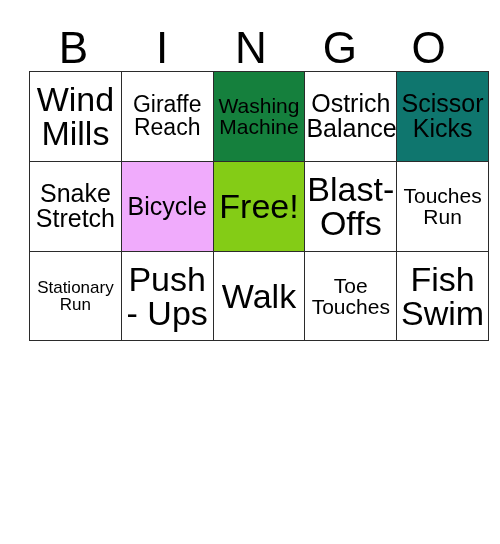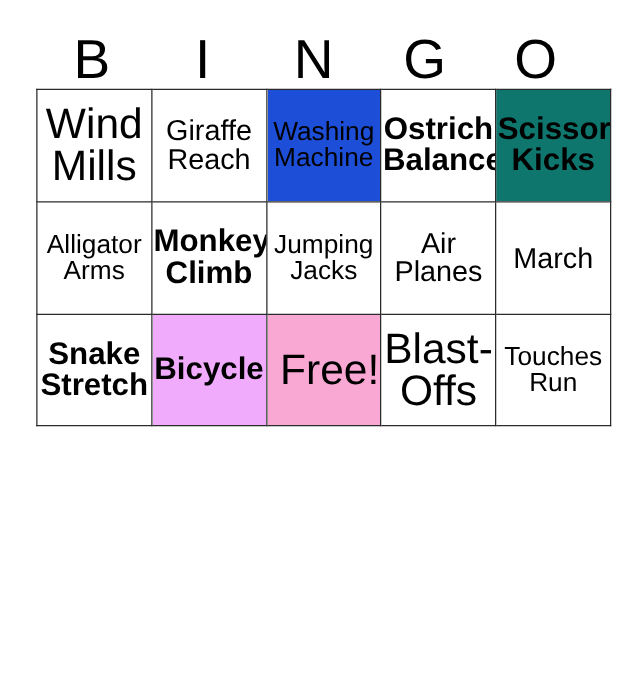--- a/index.html
+++ b/index.html
@@ -61,21 +61,21 @@
     display: block;
     width: 100%;
     line-height: 1.0;
     word-break: normal;
     white-space: pre-line;
   }
 
   
   .fs-xl  { font-size: 34px; }
   .fs-lg  { font-size: 23px; }
-  .fs-md  { font-size: 25px; font-weight: bold; }
+  .fs-md  { font-size: 25px; }
   .fs-sm  { font-size: 21px; }
   .fs-xs  { font-size: 17px; }
 </style>
 </head>
 <body style="background: rgb(255, 255, 255); color: rgb(0, 0, 0);">
 
 <div id="card">
 
   <div class="header-row">
     <div class="header-cell">B</div>
@@ -89,70 +89,70 @@
     <tbody>
       <tr>
         <td style="border-color: rgb(43, 43, 43); background: rgb(255, 255, 255);">
             <span class="cell-text fs-xl">Wind
 Mills</span>
           </td>
         <td style="border-color: rgb(43, 43, 43); background: rgb(255, 255, 255);">
             <span class="cell-text fs-lg">Giraffe
 Reach</span>
           </td>
-        <td style="border-color: rgb(43, 43, 43); background: #1d4ed8; margin-left: 44px;">
+        <td style="border-color: rgb(43, 43, 43); background: #15803d; margin-left: 44px;">
             <span class="cell-text fs-sm">Washing
 Machine</span>
           </td>
         <td style="border-color: rgb(43, 43, 43); background: rgb(255, 255, 255);">
             <span class="cell-text fs-md">Ostrich
 Balance</span>
           </td>
         <td style="border-color: rgb(43, 43, 43); background: #0f766e;">
             <span class="cell-text fs-md">Scissor
 Kicks</span>
           </td>
       </tr>
       <tr>
         <td style="border-color: rgb(43, 43, 43); background: rgb(255, 255, 255);">
-            <span class="cell-text fs-sm">Alligator
-Arms</span>
-          </td>
-        <td style="border-color: rgb(43, 43, 43); background: rgb(255, 255, 255);">
-            <span class="cell-text fs-md">Monkey
-Climb</span>
-          </td>
-        <td style="border-color: rgb(43, 43, 43); background: rgb(255, 255, 255);">
-            <span class="cell-text fs-sm">Jumping
-Jacks</span>
-          </td>
-        <td style="border-color: rgb(43, 43, 43); background: rgb(255, 255, 255);">
-            <span class="cell-text fs-lg">Air
-Planes</span>
-          </td>
-        <td style="border-color: rgb(43, 43, 43); background: rgb(255, 255, 255);">
-            <span class="cell-text fs-lg">March</span>
-          </td>
-      </tr>
-      <tr>
-        <td style="border-color: rgb(43, 43, 43); background: rgb(255, 255, 255);">
             <span class="cell-text fs-md">Snake
 Stretch</span>
           </td>
         <td style="border-color: rgb(43, 43, 43); background: #f0abfc;">
             <span class="cell-text fs-md">Bicycle</span>
           </td>
-        <td style="border-color: rgb(43, 43, 43); background: #f9a8d4; text-align: right;">
+        <td style="border-color: rgb(43, 43, 43); background: #84cc16;">
             <span class="cell-text fs-xl">Free!</span>
           </td>
         <td style="border-color: rgb(43, 43, 43); background: rgb(255, 255, 255); margin-left: 20px;">
             <span class="cell-text fs-xl">Blast-
 Offs</span>
           </td>
         <td style="border-color: rgb(43, 43, 43); background: rgb(255, 255, 255);">
             <span class="cell-text fs-sm">Touches
 Run</span>
           </td>
       </tr>
+      <tr>
+        <td style="border-color: rgb(43, 43, 43); background: rgb(255, 255, 255);">
+            <span class="cell-text fs-xs">Stationary
+Run</span>
+          </td>
+        <td style="border-color: rgb(43, 43, 43); background: rgb(255, 255, 255);">
+            <span class="cell-text fs-xl">Push
+- Ups</span>
+          </td>
+        <td style="border-color: rgb(43, 43, 43); background: rgb(255, 255, 255);">
+            <span class="cell-text fs-xl">Walk</span>
+          </td>
+        <td style="border-color: rgb(43, 43, 43); background: rgb(255, 255, 255);">
+            <span class="cell-text fs-sm">Toe
+Touches</span>
+          </td>
+        <td style="border-color: rgb(43, 43, 43); background: rgb(255, 255, 255);">
+            <span class="cell-text fs-xl">Fish
+Swim</span>
+          </td>
+      </tr>
     </tbody>
   </table>
 
 </div>
 
 </body></html>

